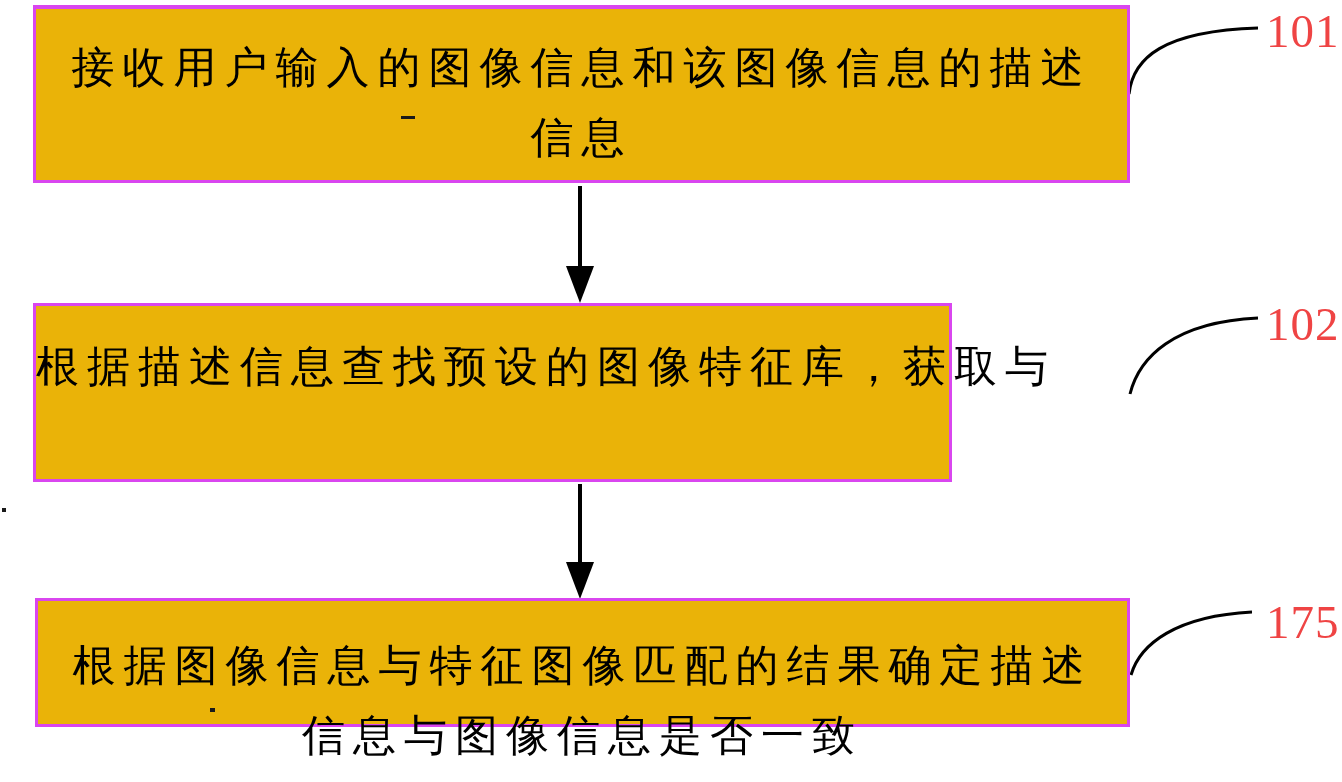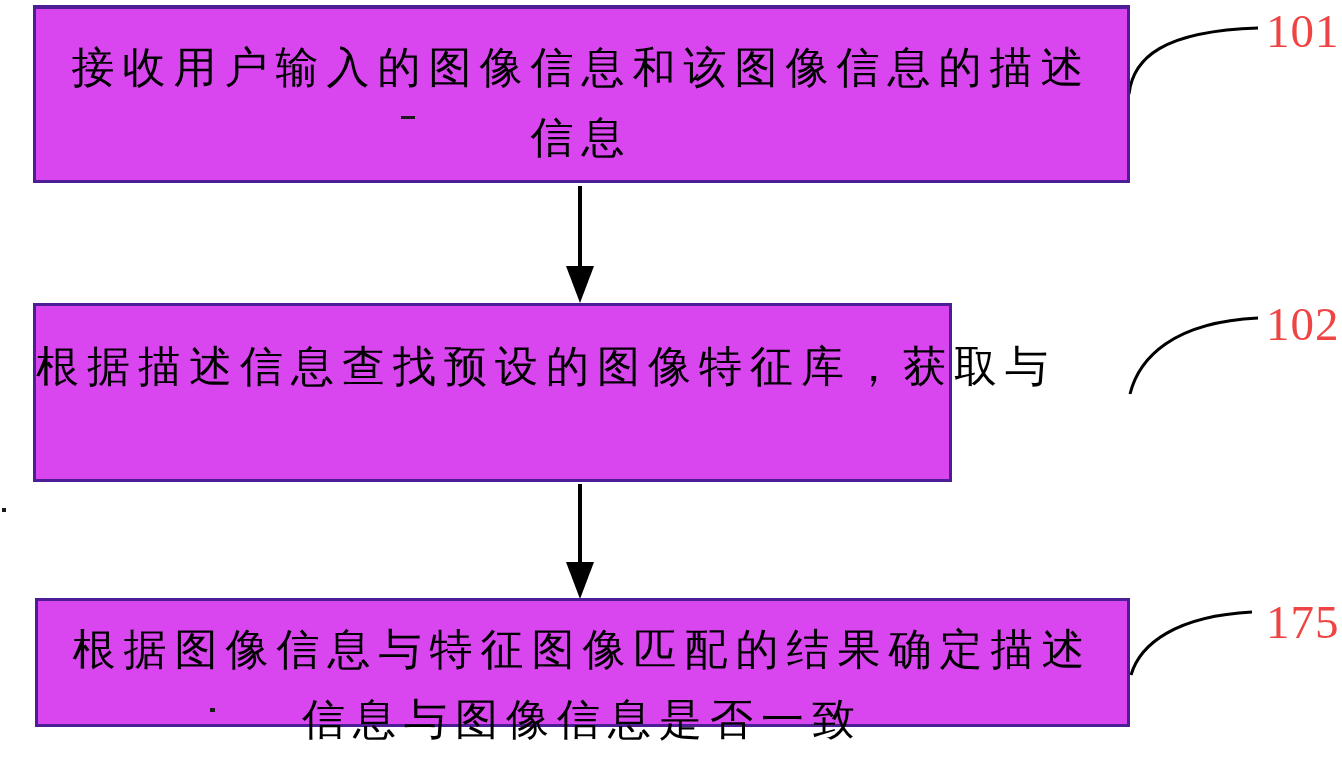--- a/index.html
+++ b/index.html
@@ -16,35 +16,35 @@
     font-family: "Liberation Serif", "DejaVu Serif", serif;
   }
   .connector-layer {
     position: absolute;
     left: 0; top: 0;
     width: 1342px; height: 782px;
     pointer-events: none;
   }
   .step-box {
     position: absolute;
-    border: 3px solid #4c1d95;
+    border: 3px solid #d946ef;
     box-sizing: border-box;
-    background: #d946ef;
+    background: #eab308;
     text-align: center;
     color: #000000;
   }
   .step-box .step-line {
     font-size: 43px;
     line-height: 70px;
     letter-spacing: 8px;
     white-space: nowrap;
   }
   .box-1 { left: 33px;  top: 5px;   width: 1097px; height: 178px; padding-top: 24px; border-top-width: 4px; }
   .box-2 { left: 33px;  top: 303px; width: 919px; height: 179px; padding-top: 26px; }
-  .box-3 { left: 35px;  top: 598px; width: 1095px; height: 129px; padding-top: 14px; }
+  .box-3 { left: 35px;  top: 598px; width: 1095px; height: 129px; padding-top: 30px; }
   .ref-label {
     position: absolute;
     font-size: 47px;
     line-height: 47px;
     color: #ef4444;
     letter-spacing: 1px;
     font-family: "Liberation Serif", "DejaVu Serif", serif;
   }
   .ref-1 { left: 1266px; top: 8px; }
   .ref-2 { left: 1266px; top: 301px; }

